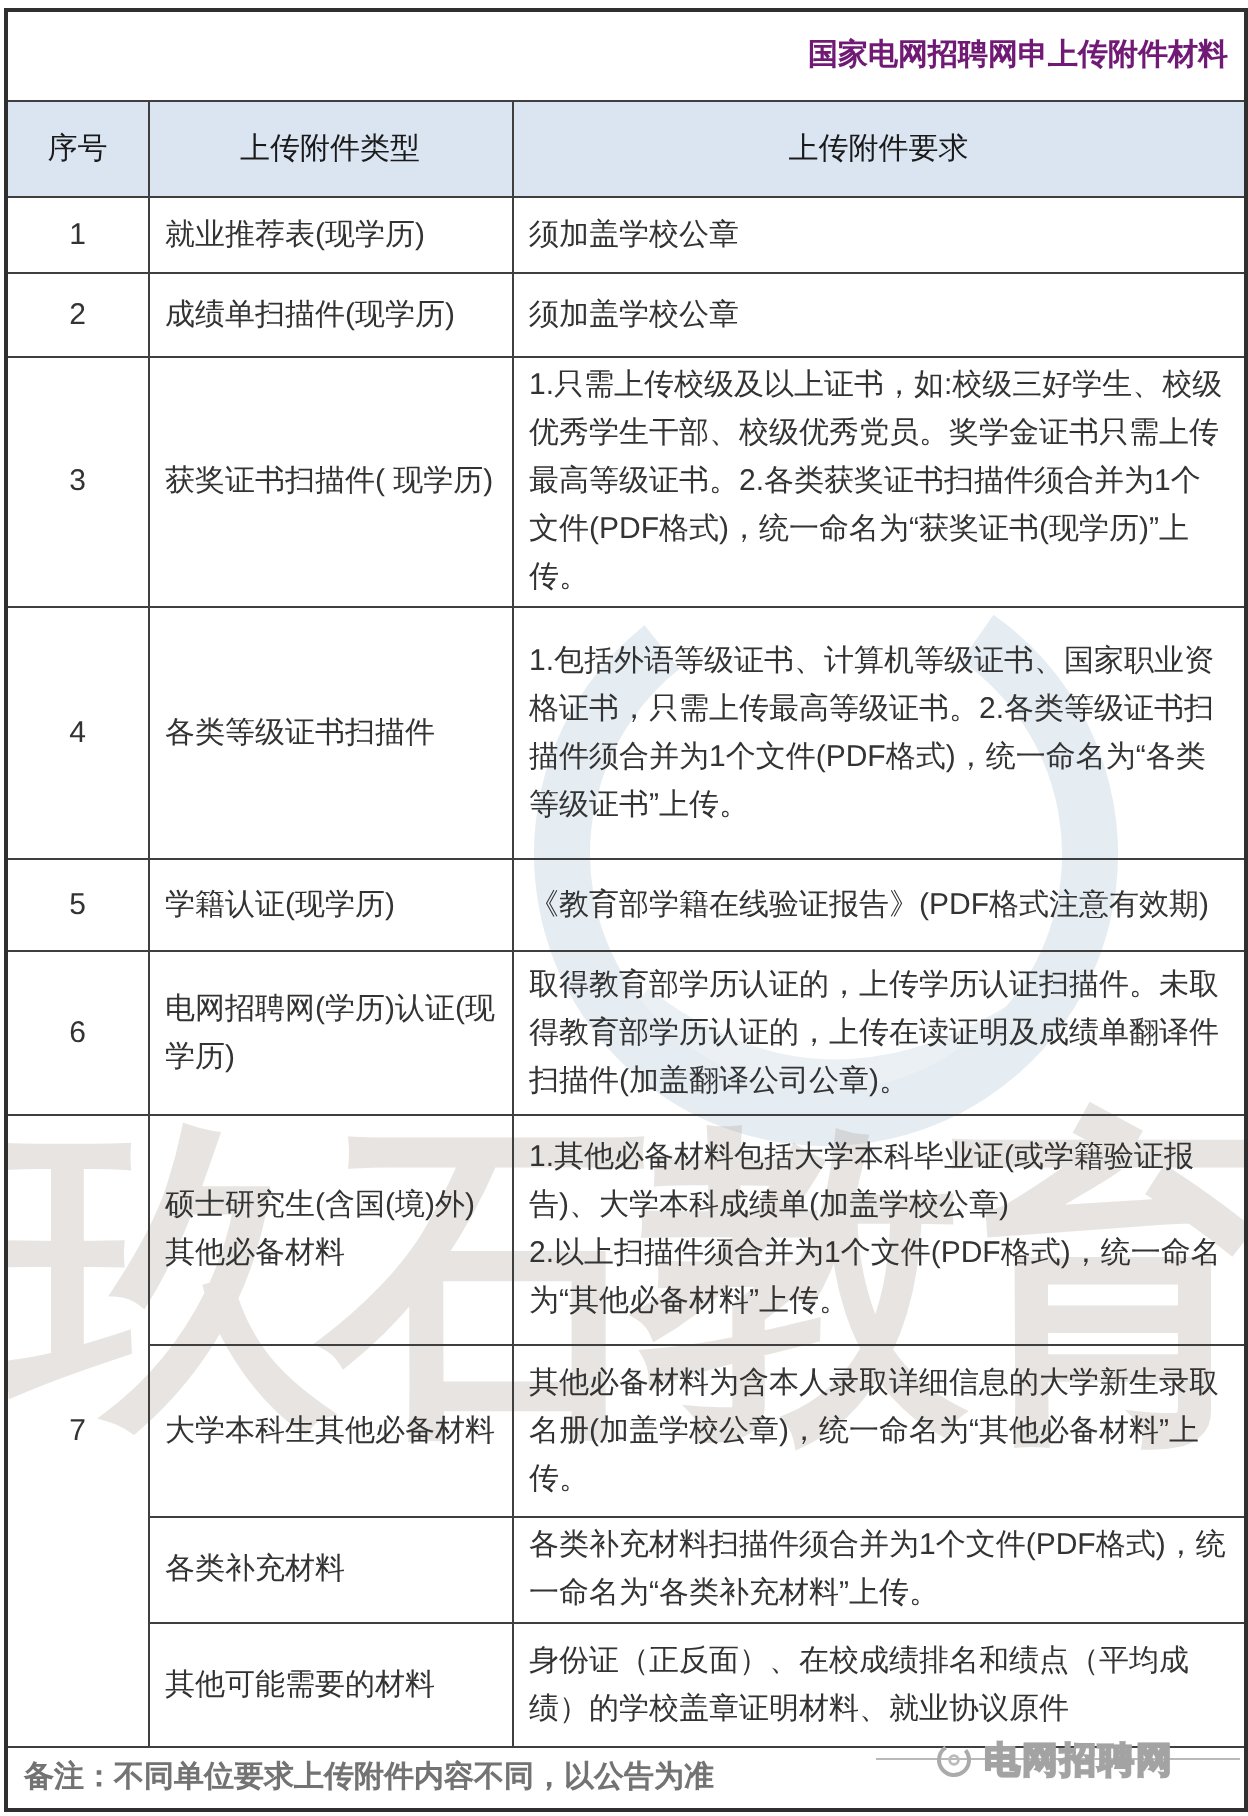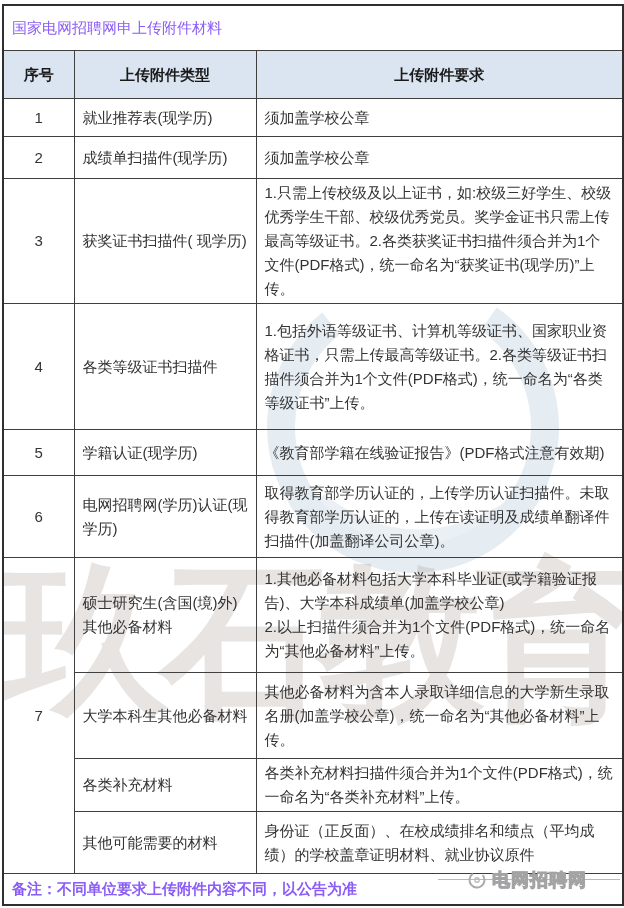--- a/index.html
+++ b/index.html
@@ -36,30 +36,30 @@
     position:absolute;left:2px;top:4px;width:620px;z-index:1;
     border-collapse:collapse;table-layout:fixed;
     border:2px solid #2f2f2f;background:transparent;
   }
   .tbl td,.tbl th{
     border:1.5px solid #3f3f3f;background:transparent;
     font-size:15px;line-height:24px;vertical-align:middle;
     padding:2px 8px;word-break:break-all;
   }
   .title-cell{
-    text-align:left;font-size:17px;font-weight:normal;color:#8b5cf6;
+    text-align:right;font-size:17px;font-weight:bold;color:#701a75;
     height:40px;line-height:22px;
   }
   .hdr th{
-    background:#dbe5f1;text-align:center;font-weight:bold;color:#1a1a1a;
+    background:#dbe5f1;text-align:center;font-weight:normal;color:#1a1a1a;
     font-size:15px;
   }
   .c-no{text-align:center;padding:2px 2px;}
   .c-req{white-space:pre-line;}
-  .note-cell{font-weight:bold;color:#8b5cf6;height:26px;}
+  .note-cell{font-weight:bold;color:#737373;height:26px;}
   col.w-no{width:71px;} col.w-type{width:182px;} col.w-req{width:367px;}
 </style>
 </head>
 <body>
 
 <div class="wm-layer">
   <svg class="wm-circle" width="330" height="330" viewBox="0 0 330 330">
     <circle cx="165" cy="165" r="132" fill="none" stroke="#dde6ee" stroke-width="28" stroke-dasharray="660 170" transform="rotate(-55 165 165)"></circle>
     <path d="M 70 240 Q 160 310 260 250" fill="none" stroke="#dde6ee" stroke-width="20" opacity="0.8"></path>
   </svg>

